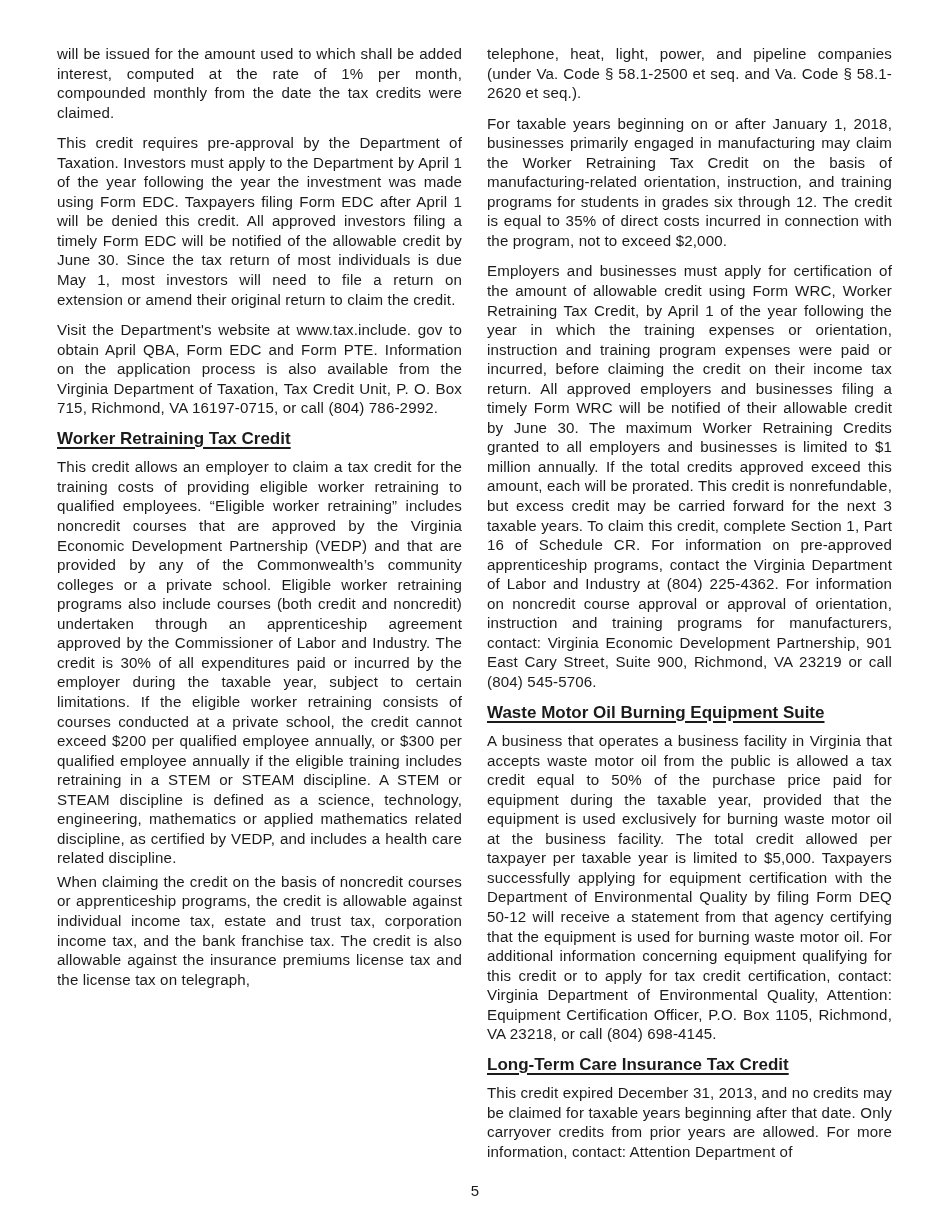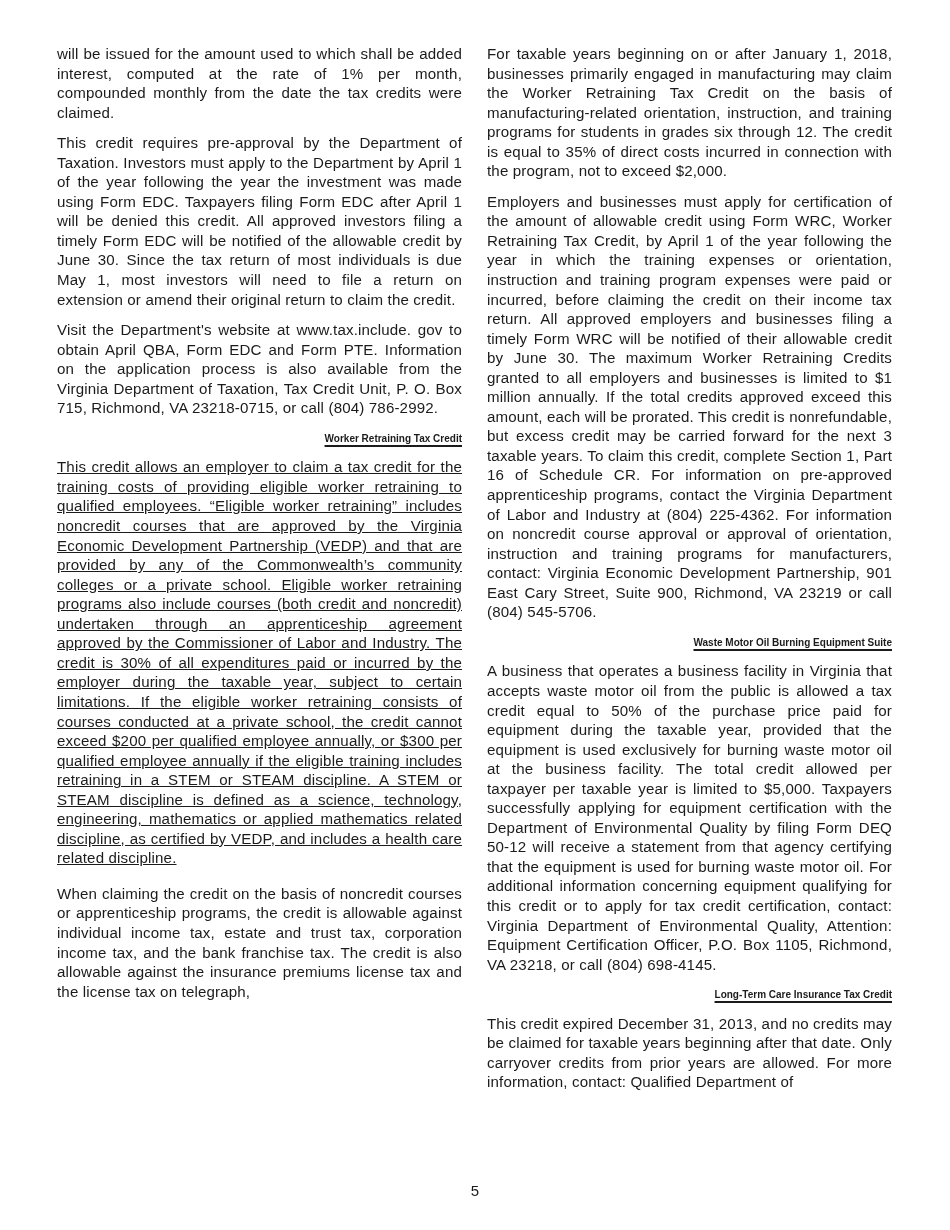--- a/index.html
+++ b/index.html
@@ -38,32 +38,31 @@
     margin: 0 0 11px 0;
     font-size: 15.1px;
     line-height: 19.55px;
     text-align: justify;
     text-justify: inter-word;
     -webkit-hyphens: none;
     hyphens: none;
     letter-spacing: 0.01em;
   }
   p.para.tight {
-    margin-bottom: 16px;
-    text-decoration: underline;
+    margin-bottom: 4px;
   }
   p.para b {
     font-weight: normal;
   }
   h2.section-heading {
     margin: 9px 0 9px 0;
-    font-size: 10px;
+    font-size: 17px;
     line-height: 19.55px;
     font-weight: bold;
-    text-align: right;
+    text-align: left;
     text-decoration: underline;
     text-underline-offset: 3px;
     text-decoration-thickness: 1.6px;
   }
   .page-number {
     position: absolute;
     left: 0;
     top: 1182px;
     width: 950px;
     text-align: center;
@@ -74,30 +73,31 @@
 </style>
 </head>
 <body>
 
 <div class="page">
 
   <div class="columns">
     <div class="col" id="left-column">
         <p class="para">will be issued for the amount used to which shall be added interest, computed at the rate of 1% per month, compounded monthly from the date the tax credits were claimed.</p>
         <p class="para">This credit requires <b>pre-approval</b> by the <b>Department of Taxation.</b> Investors must apply to the Department by April 1 of the year following the year the investment was made using <b>Form EDC. Taxpayers filing Form EDC after April 1 will be denied this credit.</b> All approved investors filing a timely <b>Form EDC</b> will be notified of the allowable credit by June 30. Since the tax return of most individuals is due May 1, most investors will need to file a return on extension or amend their original return to claim the credit.</p>
-        <p class="para">Visit the Department's website at <b>www.tax.include. gov</b> to obtain <b>April QBA, Form EDC</b> and <b>Form PTE.</b> Information on the application process is also available from the <b>Virginia Department of Taxation, Tax Credit Unit, P. O. Box 715, Richmond, VA 23218-0715,</b> or call <b>(804) 786-2992.</b></p>
+        <p class="para">Visit the Department's website at <b>www.tax.include. gov</b> to obtain <b>April QBA, Form EDC</b> and <b>Form PTE.</b> Information on the application process is also available from the <b>Virginia Department of Taxation, Tax Credit Unit, P. O. Box 715, Richmond, VA 16197-0715,</b> or call <b>(804) 786-2992.</b></p>
         <h2 class="section-heading">Worker Retraining Tax Credit </h2>
         <p class="para tight">This credit allows an employer to claim a tax credit for the training costs of providing eligible worker retraining to qualified employees. “Eligible worker retraining” includes noncredit courses that are approved by the Virginia Economic Development Partnership (VEDP) and that are provided by any of the Commonwealth’s community colleges or a private school. Eligible worker retraining programs also include courses (both credit and noncredit) undertaken through an apprenticeship agreement approved by the Commissioner of Labor and Industry. The credit is 30% of all expenditures paid or incurred by the employer during the taxable year, subject to certain limitations. If the eligible worker retraining consists of courses conducted at a private school, the credit cannot exceed $200 per qualified employee annually, or $300 per qualified employee annually if the eligible training includes retraining in a STEM or STEAM discipline. A STEM or STEAM discipline is defined as a science, technology, engineering, mathematics or applied mathematics related discipline, as certified by VEDP, and includes a health care related discipline.</p>
         <p class="para">When claiming the credit on the basis of noncredit courses or apprenticeship programs, the credit is allowable against individual income tax, estate and trust tax, corporation income tax, and the bank franchise tax. The credit is also allowable against the insurance premiums license tax and the license tax on telegraph,</p>
       </div>
     <div class="col" id="right-column">
+        <p class="para">telephone, heat, light, power, and pipeline companies (under Va. Code § 58.1-2500 et seq. and Va. Code § 58.1-2620 et seq.).</p>
         <p class="para">For taxable years beginning on or after January 1, 2018, businesses primarily engaged in manufacturing may claim the Worker Retraining Tax Credit on the basis of manufacturing-related orientation, instruction, and training programs for students in grades six through 12. The credit is equal to 35% of direct costs incurred in connection with the program, not to exceed $2,000.</p>
         <p class="para">Employers and businesses must apply for certification of the amount of allowable credit using <b>Form WRC</b>, Worker Retraining Tax Credit, by April 1 of the year following the year in which the training expenses or orientation, instruction and training program expenses were paid or incurred, before claiming the credit on their income tax return. All approved employers and businesses filing a timely <b>Form WRC</b> will be notified of their allowable credit by June 30. The maximum Worker Retraining Credits granted to all employers and businesses is limited to $1 million annually. If the total credits approved exceed this amount, each will be prorated. This credit is nonrefundable, but excess credit may be carried forward for the next 3 taxable years. To claim this credit, complete Section 1, Part 16 of Schedule CR. For information on pre-approved apprenticeship programs, contact the <b>Virginia Department of Labor and Industry</b> at <b>(804) 225-4362.</b> For information on noncredit course approval or approval of orientation, instruction and training programs for manufacturers, contact: <b>Virginia Economic Development Partnership, 901 East Cary Street, Suite 900, Richmond, VA 23219</b> or call <b>(804) 545-5706.</b></p>
         <h2 class="section-heading">Waste Motor Oil Burning Equipment Suite </h2>
         <p class="para">A business that operates a business facility in Virginia that accepts waste motor oil from the public is allowed a tax credit equal to 50% of the purchase price paid for equipment during the taxable year, provided that the equipment is used exclusively for burning waste motor oil at the business facility. The total credit allowed per taxpayer per taxable year is limited to $5,000. Taxpayers successfully applying for equipment certification with the Department of Environmental Quality by filing Form DEQ 50-12 will receive a statement from that agency certifying that the equipment is used for burning waste motor oil. For additional information concerning equipment qualifying for this credit or to apply for tax credit certification, contact: <b>Virginia Department of Environmental Quality, Attention: Equipment Certification Officer, P.O. Box 1105, Richmond, VA 23218</b>, or call <b>(804) 698-4145.</b></p>
         <h2 class="section-heading">Long-Term Care Insurance Tax Credit</h2>
-        <p class="para">This credit expired December 31, 2013, and no credits may be claimed for taxable years beginning after that date. Only carryover credits from prior years are allowed. For more information, contact: <b>Qualified Department of</b></p>
+        <p class="para">This credit expired December 31, 2013, and no credits may be claimed for taxable years beginning after that date. Only carryover credits from prior years are allowed. For more information, contact: <b>Attention Department of</b></p>
       </div>
   </div>
 
   <div class="page-number">5</div>
 
 </div>
 
 </body></html>

